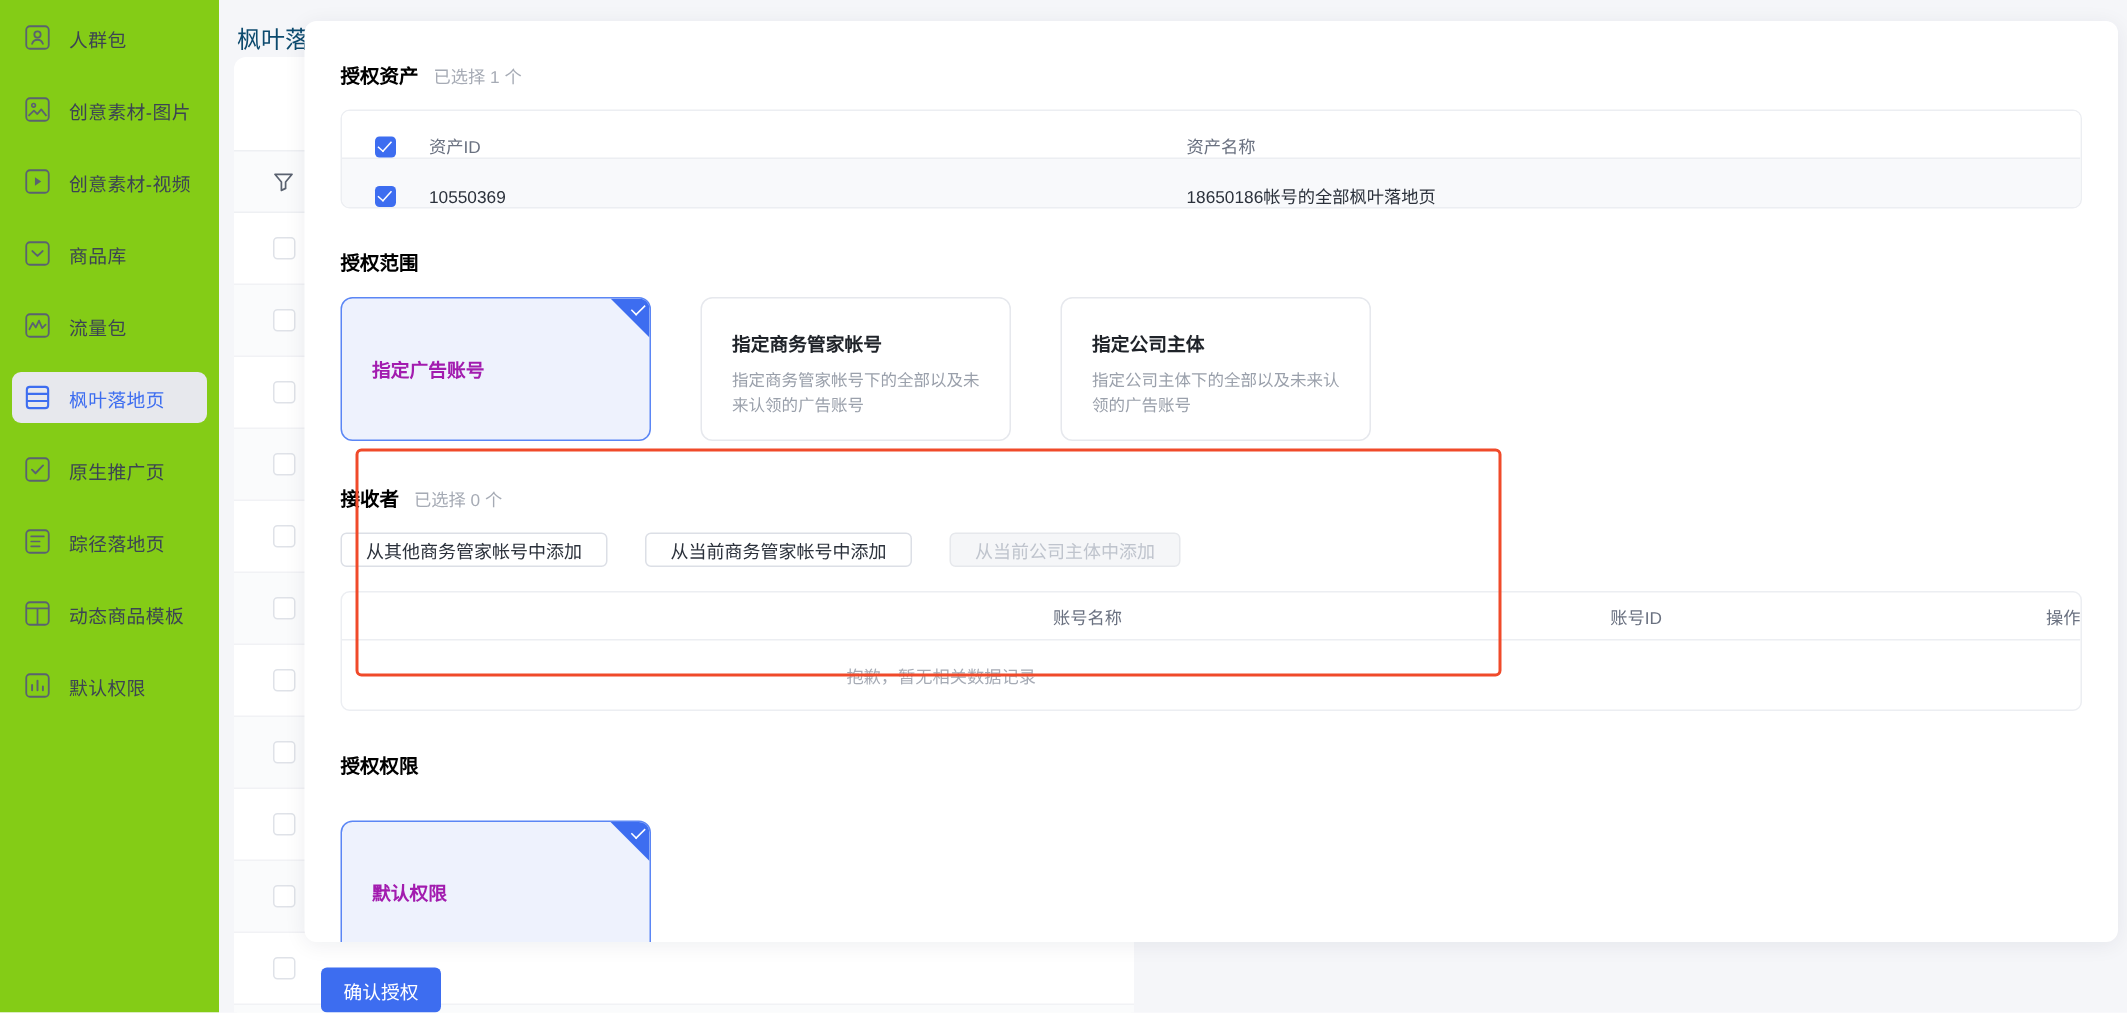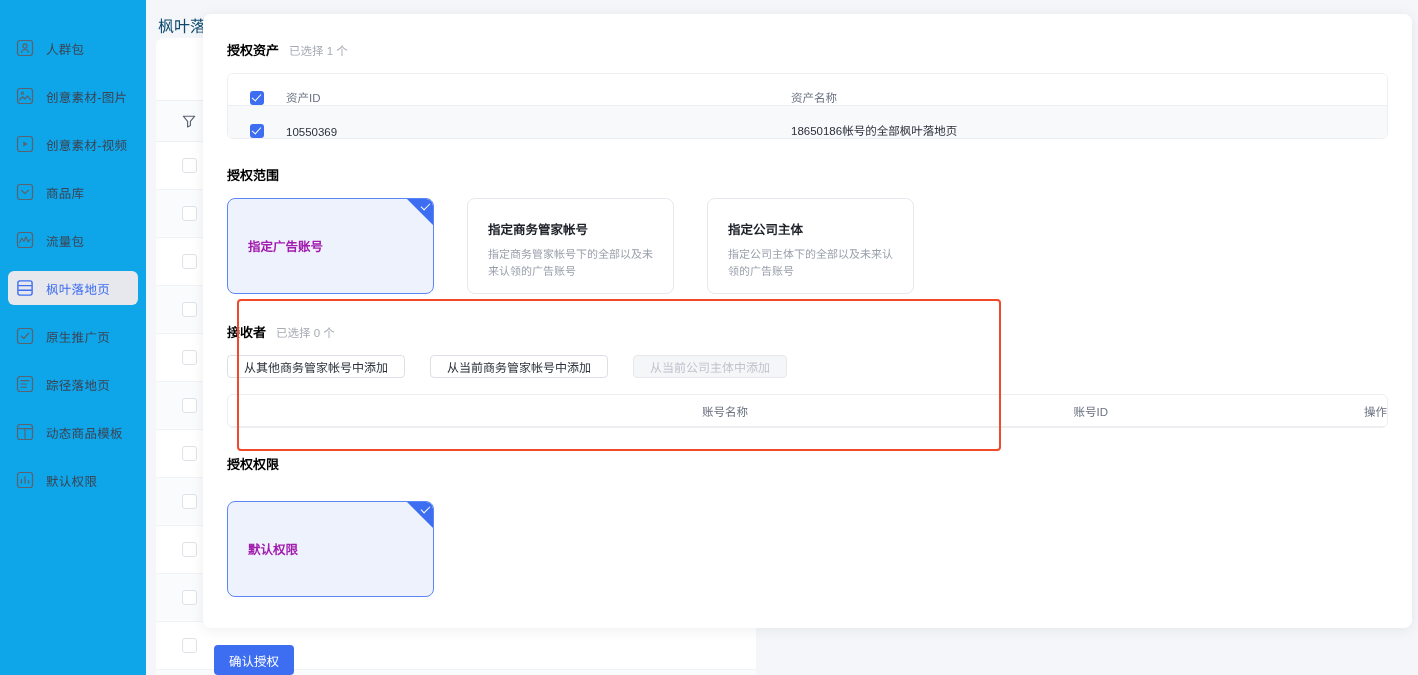--- a/index.html
+++ b/index.html
@@ -11,22 +11,22 @@
     font-family: "Liberation Sans", "DejaVu Sans", sans-serif;
     color: #1f2329;
     -webkit-font-smoothing: antialiased;
   }
   .app { position: relative; width: 1418px; height: 675px; }
 
   
   .sidebar {
     position: absolute; left: 0; top: 0;
     width: 146px; height: 675px;
-    background: #0ea5e9;
-    padding-top: 31px;
+    background: #84cc16;
+    padding-top: 8px;
     z-index: 1;
   }
   .nav-item {
     display: flex; align-items: center;
     height: 34px; margin: 0 8px 14px 8px;
     padding-left: 8px;
     border-radius: 6px;
     cursor: pointer;
   }
   .nav-item.active { background: #e7e8ed; }
@@ -452,20 +452,21 @@
           <button class="obtn">从其他商务管家帐号中添加</button>
           <button class="obtn">从当前商务管家帐号中添加</button>
           <button class="obtn disabled">从当前公司主体中添加</button>
         </div>
         <div class="recv-tbl">
           <div class="recv-head">
             <span class="rh rh1">账号名称</span>
             <span class="rh rh2">账号ID</span>
             <span class="rh rh3">操作</span>
           </div>
+          <div class="recv-empty">抱歉，暂无相关数据记录</div>
         </div>
       </div>
 
       <div class="perm-wrap">
         <div class="sec-title">授权权限</div>
         <div class="cards">
           <div class="card sel perm-card">
             <span class="card-tick"></span>
             <span class="card-tick-mark"></span>
             <div class="card-title">默认权限</div>

